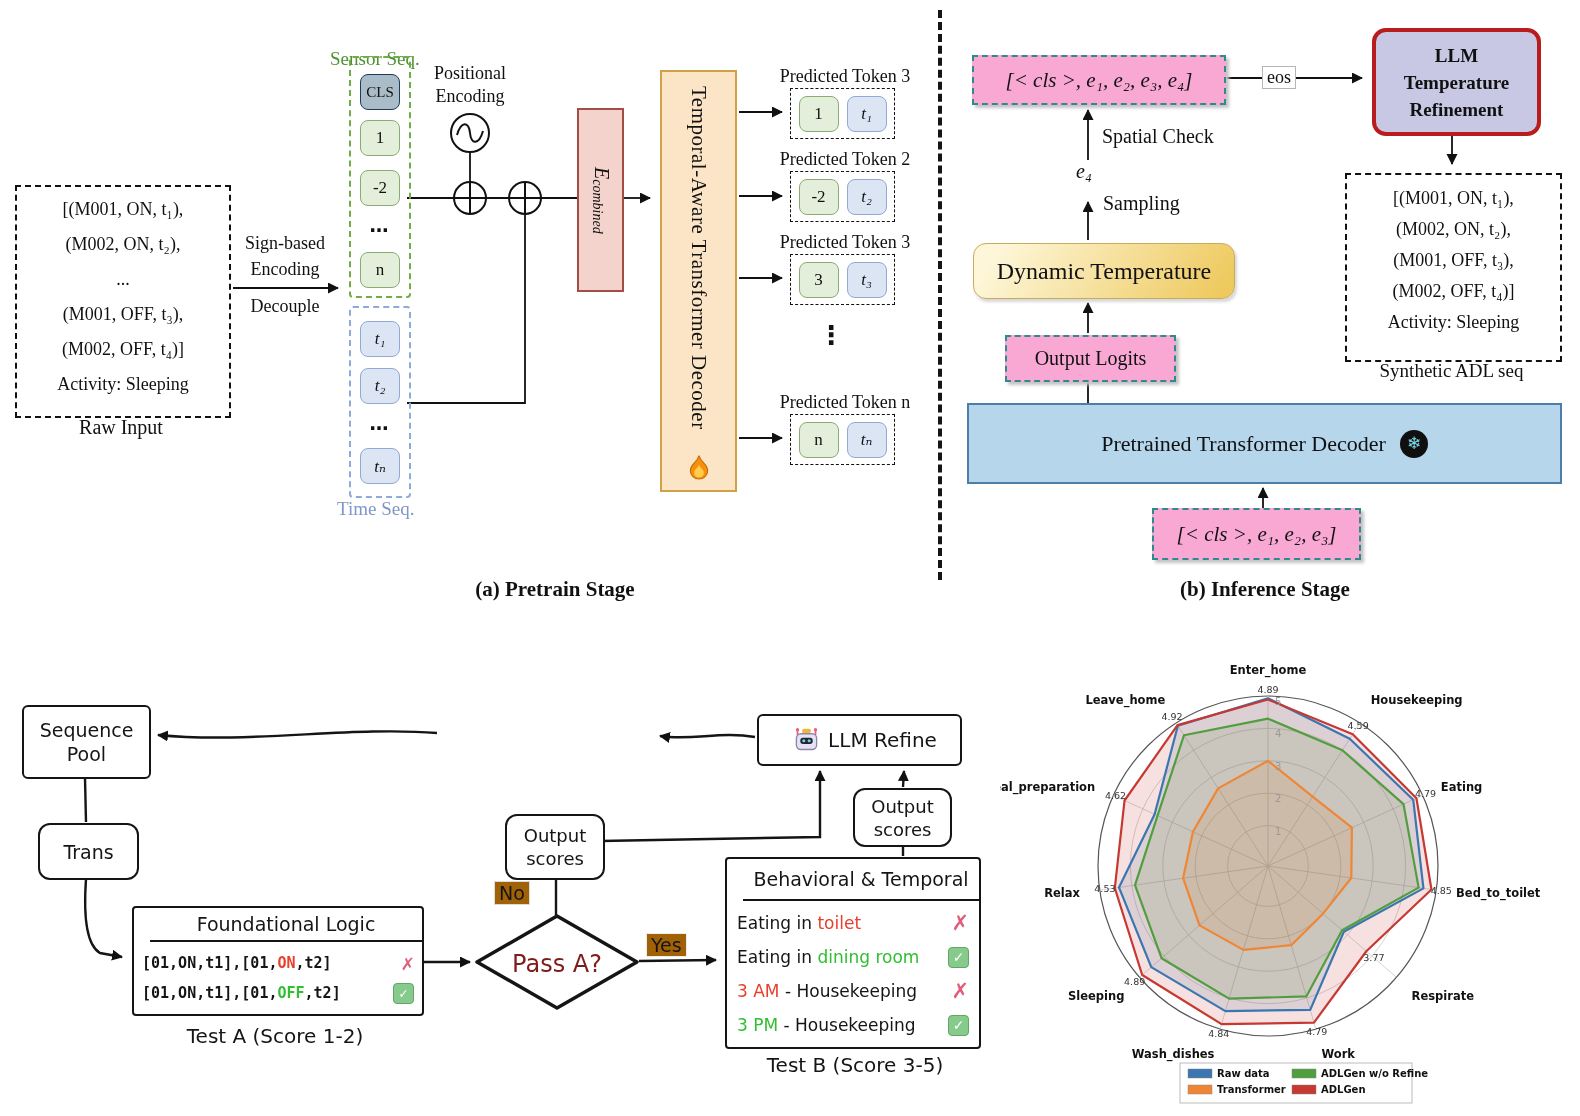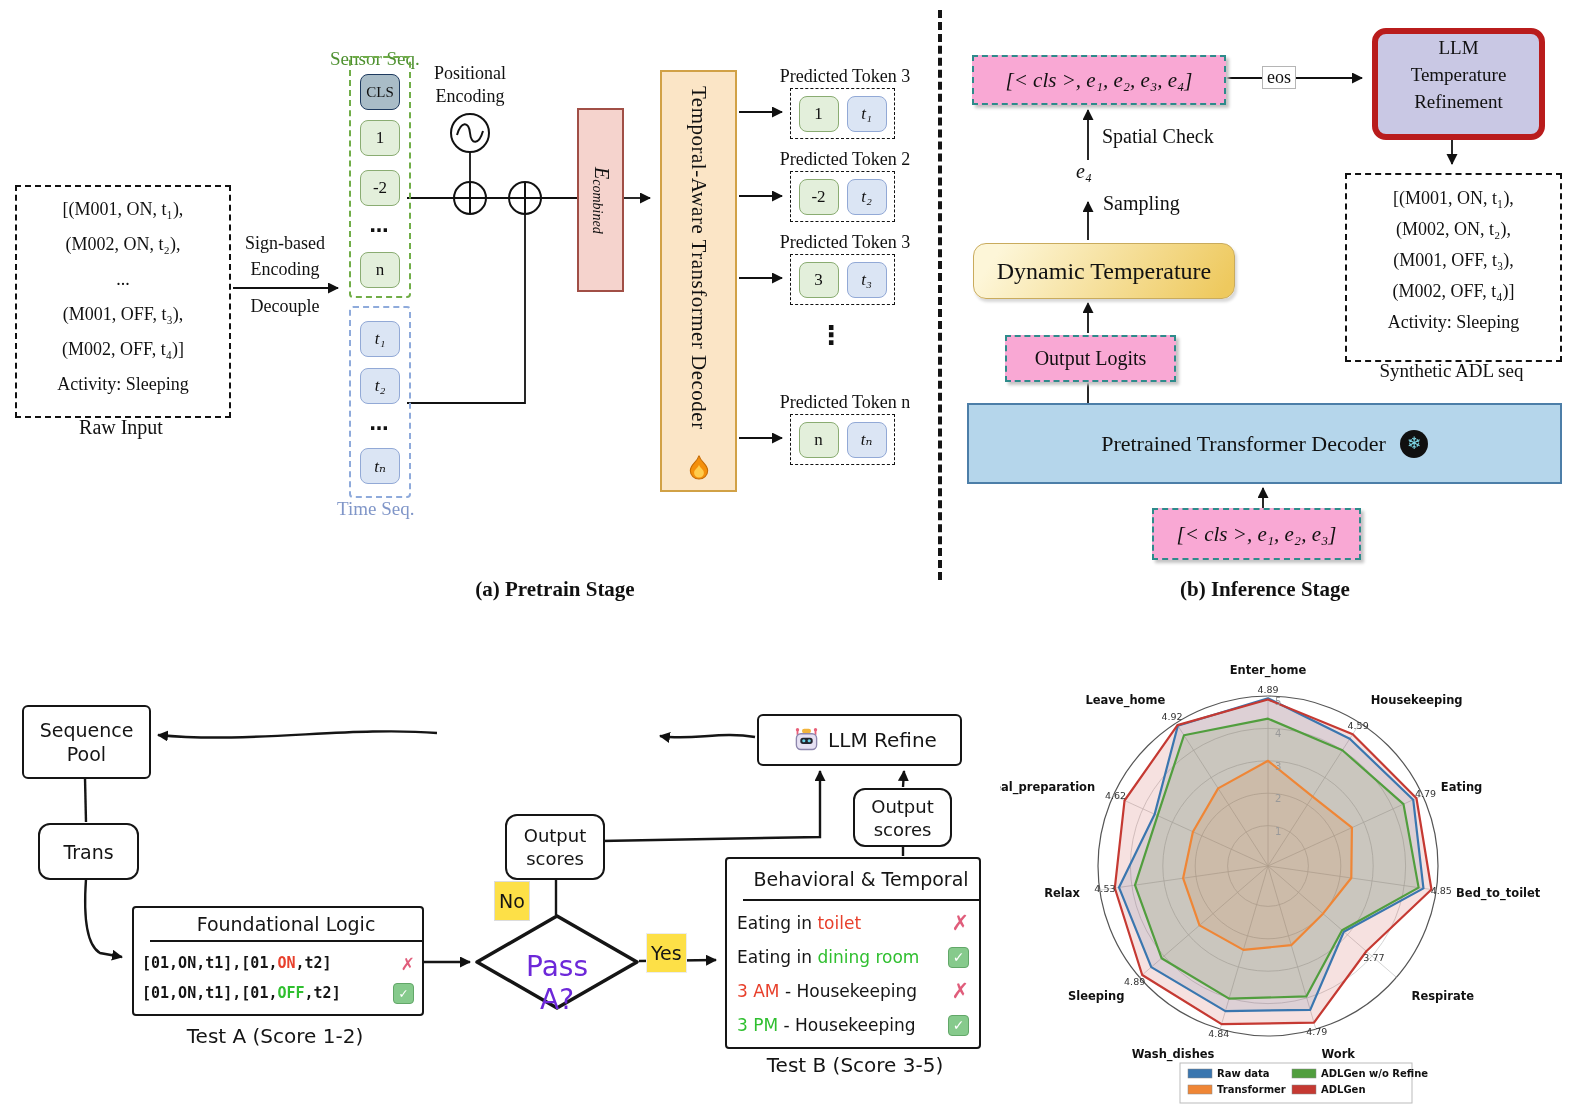--- a/index.html
+++ b/index.html
@@ -29,42 +29,42 @@
   .decoder .vtext{font-size:21px;letter-spacing:.5px;}
   .ptok-label{width:170px;left:760px;font-size:18px;}
   .ptok-box{left:790px;width:103px;height:49px;border:1.8px dashed #111;background:#fff;
             display:flex;align-items:center;justify-content:center;gap:8px;}
   .ptok-box .mini{width:38px;height:34px;border-radius:8px;display:flex;align-items:center;justify-content:center;font-size:17px;position:static;}
   .stage-cap{font-size:21px;font-weight:bold;width:350px;}
   .separator{left:938px;top:10px;height:570px;width:0;border-left:4px dashed #151515;}
   
   .teal{background:#f9a8d4;border:2px dashed #2e8b8b;box-shadow:3px 3px 3px #c4c4c4;}
   .mathbox{display:flex;align-items:center;justify-content:center;font-size:21px;}
-  .llmbox{left:1372px;top:28px;width:161px;height:100px;background:#c9c8e4;border:6px solid #b91c1c;border-radius:14px;
-          display:flex;flex-direction:column;align-items:center;justify-content:flex-start;font-size:19px;line-height:27px;}
+  .llmbox{left:1372px;top:28px;width:161px;height:100px;background:#c9c8e4;border:4px solid #b91c1c;border-radius:14px;
+          display:flex;flex-direction:column;align-items:center;justify-content:center;font-size:19px;line-height:27px;font-weight:bold;}
   .synth{left:1345px;top:173px;width:213px;height:177px;font-size:18px;line-height:31px;padding-top:8px;}
   .dyntemp{left:973px;top:243px;width:260px;height:54px;border-radius:13px;
            background:linear-gradient(125deg,#fdf6d8 10%,#eec95e 95%);border:1.5px solid #c9ab5d;
            display:flex;align-items:center;justify-content:center;font-size:24px;box-shadow:2px 3px 3px #d8d8d8;}
   .bar{left:967px;top:403px;width:591px;height:77px;background:#b5d6eb;border:2px solid #4c7ea8;
        display:flex;align-items:center;justify-content:center;gap:14px;font-size:22px;}
   .snow{width:28px;height:28px;border-radius:50%;background:#101010;color:#7fd9e8;font-size:17px;
         display:flex;align-items:center;justify-content:center;}
   .eos{left:1262px;top:66px;background:#fff;border:1px solid #b5b5b5;padding:0 4px;font-size:18px;}
   .inf-lbl{font-size:20px;}
   
   .fc{border:2.5px solid #151515;background:#fff;border-radius:6px;color:#151515;}
   .fc-r{border-radius:12px;}
   .fc-cap{font-size:20px;color:#151515;}
   .fc-title{font-size:19px;display:flex;align-items:center;justify-content:center;border-bottom:2.5px solid #151515;margin-left:16px;}
   .trow{display:flex;align-items:center;justify-content:space-between;}
   .mark-x{color:#e05d7b;font-weight:bold;font-size:21px;line-height:1;}
   .mark-ok{width:19px;height:19px;background:#86ca8c;border:1px solid #62a768;border-radius:4px;color:#fff;
            font-size:14px;display:flex;align-items:center;justify-content:center;}
-  .small-tag{background:#fde047;border:1.5px solid #dcdcdc;padding:8px 4px;font-size:19px;color:#151515;}
+  .small-tag{background:#a16207;border:1.5px solid #dcdcdc;padding:0 4px;font-size:19px;color:#151515;}
   svg.overlay{left:0;top:0;pointer-events:none;}
   sub{font-size:70%;}
 </style>
 </head>
 <body>
 
 <div id="stage">
 
   <svg class="abs overlay" width="1580" height="1116">
     <defs>
@@ -239,21 +239,21 @@
   <div class="abs fc fc-r" style="left:505px;top:814px;width:96px;height:62px;display:flex;flex-direction:column;align-items:center;justify-content:center;font-size:18px;line-height:23px;">
     <div>Output</div>
     <div>scores</div>
   </div>
   <div class="abs fc fc-r" style="left:853px;top:788px;width:95px;height:55px;display:flex;flex-direction:column;align-items:center;justify-content:center;font-size:18px;line-height:23px;">
     <div>Output</div>
     <div>scores</div>
   </div>
   <div class="abs small-tag" style="left:494px;top:881px;">No</div>
   <div class="abs small-tag" style="left:646px;top:933px;border-color:#ececec;">Yes</div>
-  <div class="abs ctr" style="left:507px;top:950px;width:100px;font-size:28px;color:#6d28d9;">Pass A?</div>
+  <div class="abs ctr" style="left:507px;top:950px;width:100px;font-size:24px;color:#7f1d1d;">Pass A?</div>
 
   <div class="abs fc" style="left:132px;top:906px;width:288px;height:106px;border-radius:4px;">
     <div class="fc-title" style="height:32px;">Foundational Logic</div>
     <div style="padding:6px 8px 0 8px;font-family:'DejaVu Sans Mono',monospace;font-weight:bold;font-size:15px;">
         <div class="trow" style="height: 30px;">
           <span><span style="color: rgb(21, 21, 21);">[01,ON,t1],[01,</span><span style="color: rgb(232, 64, 44);">ON</span><span style="color: rgb(21, 21, 21);">,t2]</span></span>
           <span class="mark-x">✗</span>
         </div>
         <div class="trow" style="height: 30px;">
           <span><span style="color: rgb(21, 21, 21);">[01,ON,t1],[01,</span><span style="color: rgb(47, 191, 47);">OFF</span><span style="color: rgb(21, 21, 21);">,t2]</span></span>

